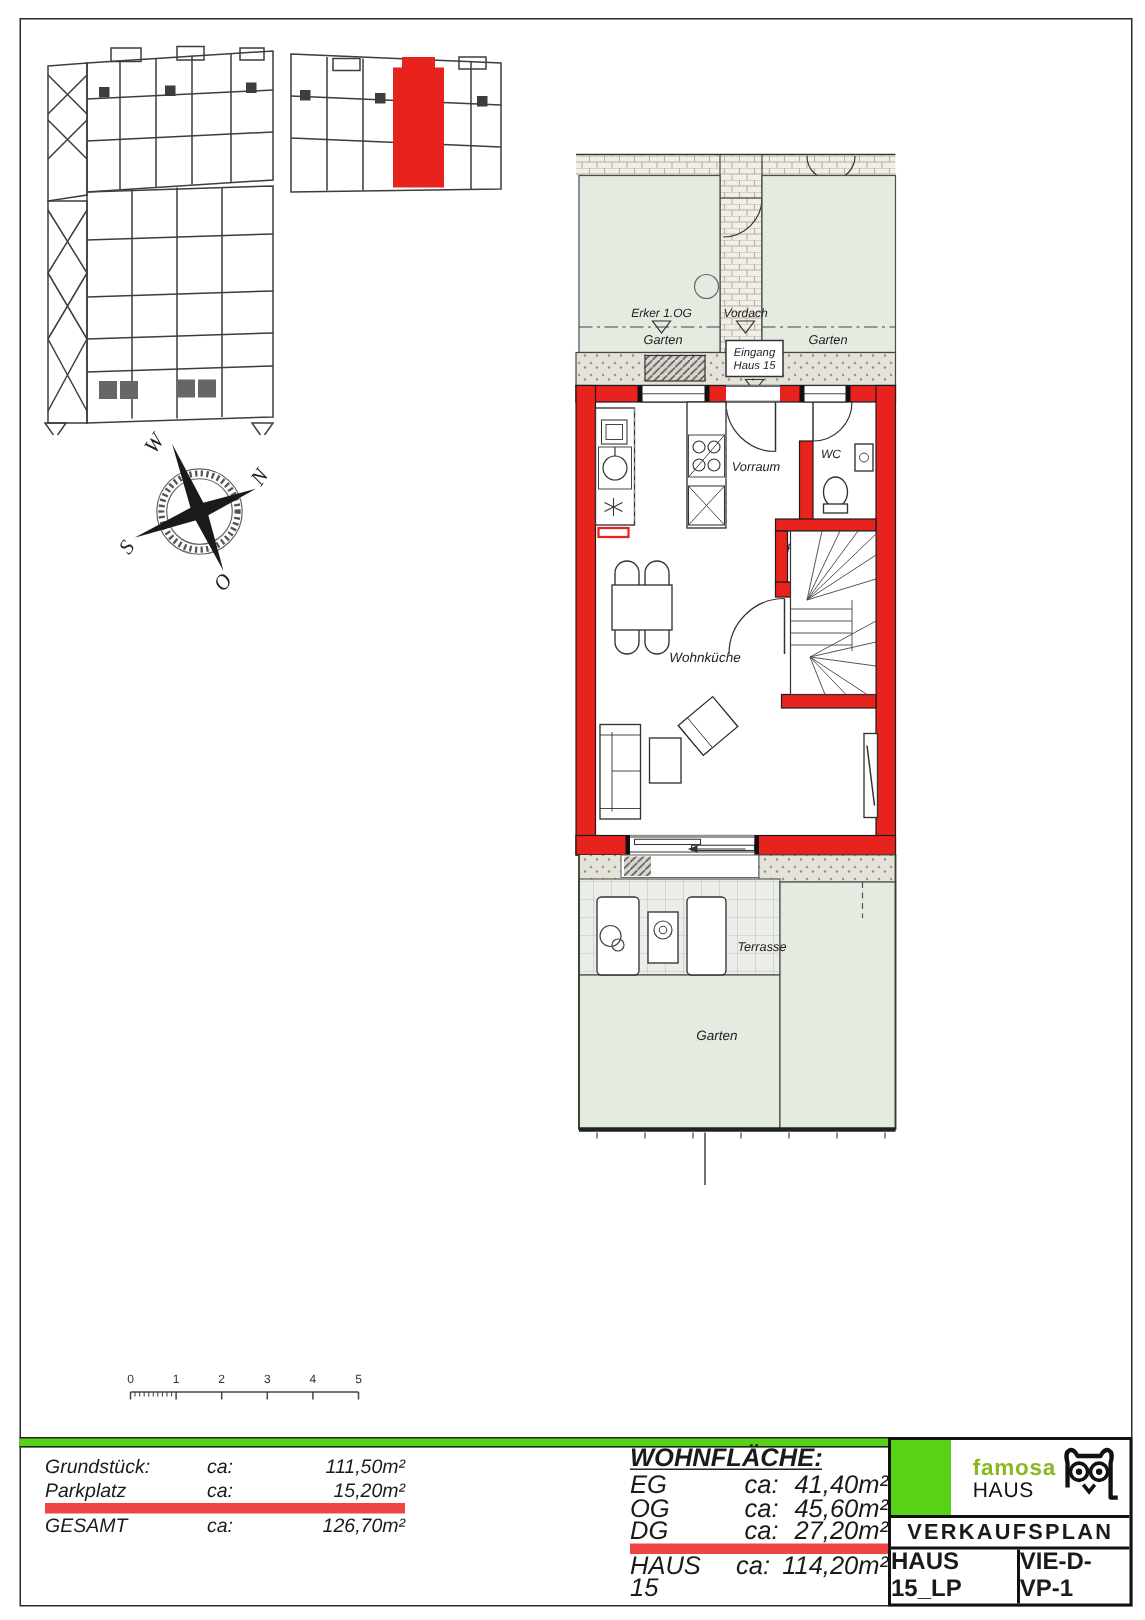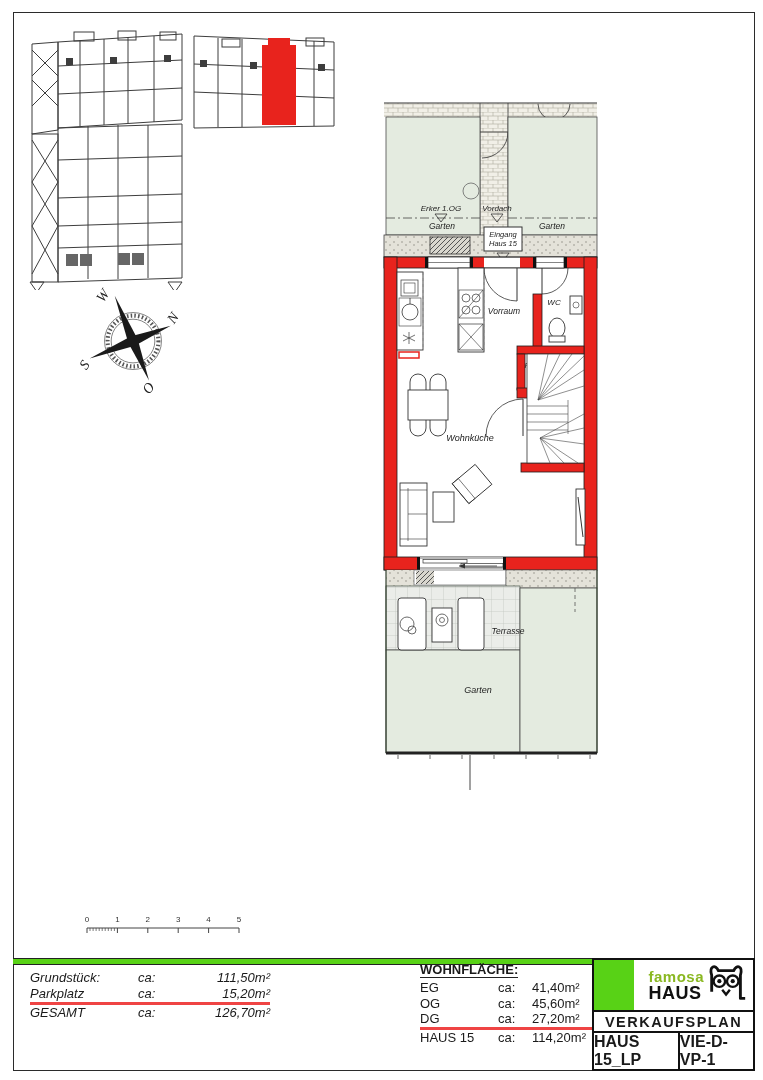--- a/index.html
+++ b/index.html
@@ -19,34 +19,34 @@
   .garden{fill:var(--garden-green);stroke:#4c4c4c;stroke-width:.8;}
   .thin{stroke:#333;stroke-width:.8;fill:none;}
   .furn{fill:#fff;stroke:#333;stroke-width:.9;}
   
   .green-band{position:absolute;left:13px;top:958px;width:579px;height:7px;background:var(--brand-green);border-top:1.5px solid #222;border-bottom:1.5px solid #222;}
   .areas-left{position:absolute;left:30px;top:970px;width:240px;font-size:13px;font-style:italic;}
   .areas-left .row{display:flex;line-height:16px;}
   .areas-left .lbl{width:108px;}
   .areas-left .ca{width:42px;}
   .areas-left .val{flex:1;text-align:right;}
-  .u{border-bottom:3px solid #ef4444;}
-  .wohnflaeche{position:absolute;left:420px;top:962px;width:172px;font-size:13px;}
+  .u{border-bottom:7px solid #ef4444;}
+  .wohnflaeche{position:absolute;left:420px;top:962px;width:172px;font-size:17px;font-style:italic;}
   .wohnflaeche .title{display:inline-block;border-bottom:1px solid #222;line-height:15px;margin-bottom:2px;font-weight:bold;}
   .wohnflaeche .row{display:flex;line-height:15.5px;}
   .wohnflaeche .lbl{width:78px;}
   .wohnflaeche .ca{width:34px;}
   .wohnflaeche .val{flex:1;text-align:left;}
   .title-block{position:absolute;left:592px;top:958px;width:163px;height:113px;border:2px solid #111;background:#fff;display:flex;flex-direction:column;}
   .tb-row1{height:52px;display:flex;border-bottom:2px solid #111;}
   .tb-green{width:40px;background:var(--brand-green);}
   .tb-logo{flex:1;display:flex;align-items:center;justify-content:flex-end;padding:2px 4px 2px 2px;gap:1px;}
   .brand-col{display:flex;flex-direction:column;align-items:flex-start;line-height:1;}
   .brand-top{color:var(--leaf-green);font-weight:bold;font-size:15px;letter-spacing:.5px;}
-  .brand-bottom{color:#111;font-weight:bold;font-size:18px;letter-spacing:.5px;}
+  .brand-bottom{color:#111;font-weight:normal;font-size:14px;letter-spacing:.5px;}
   .tb-row2{height:36px;border-bottom:2px solid #111;display:flex;align-items:center;justify-content:center;font-weight:bold;font-size:14.5px;letter-spacing:1.5px;}
   .tb-row3{flex:1;display:flex;font-weight:bold;font-size:16px;}
   .tb-cell-l{width:54%;border-right:2px solid #111;display:flex;align-items:center;justify-content:center;}
   .tb-cell-r{flex:1;display:flex;align-items:center;justify-content:center;}
 </style>
 </head>
 <body>
 
 <div class="page">
   <div class="page-border"></div>

